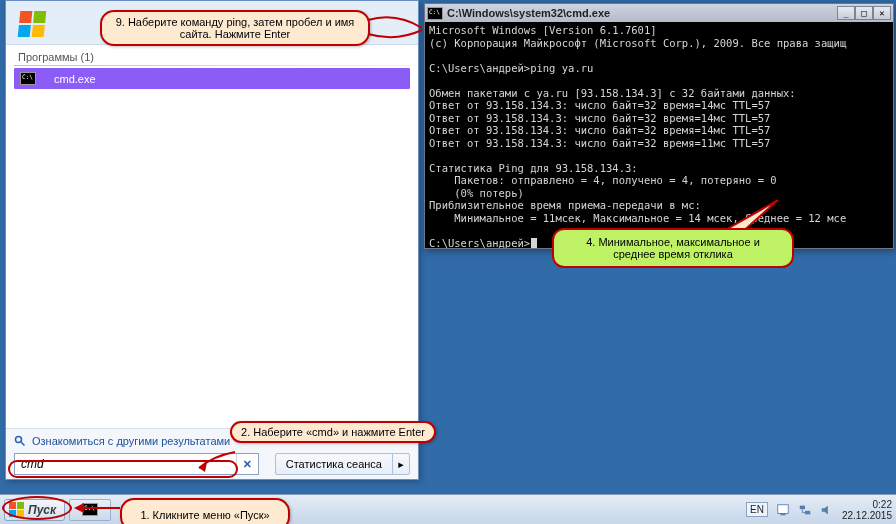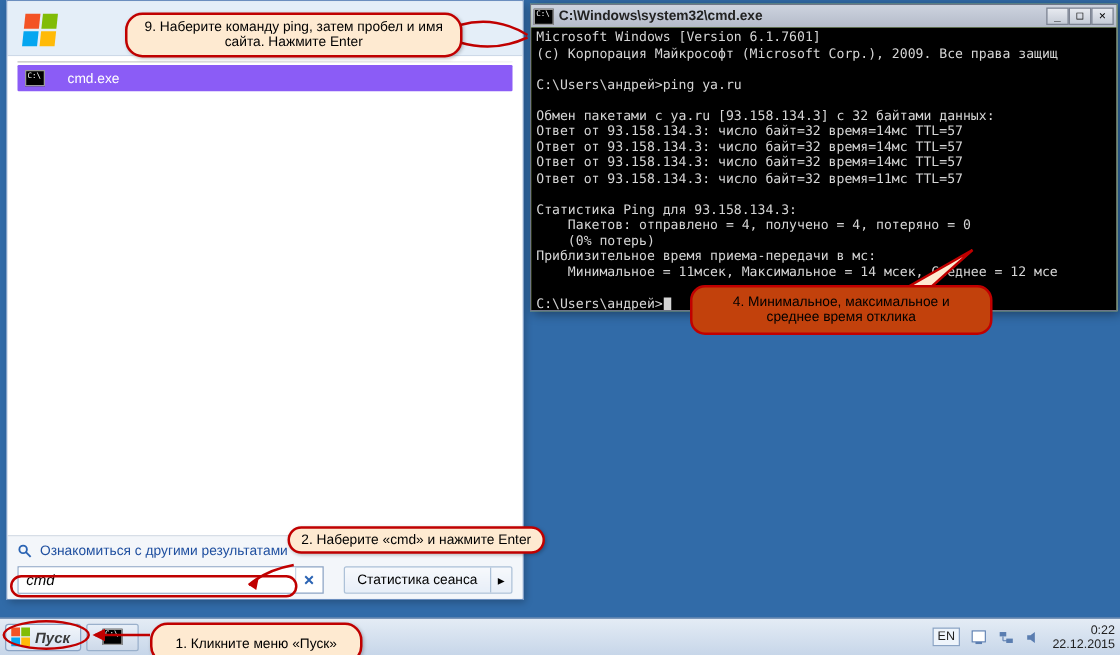--- a/index.html
+++ b/index.html
@@ -126,21 +126,21 @@
   .power-btn-arrow {
     width: 16px;
     display: flex; align-items: center; justify-content: center;
   }
 
   
   .cmd-window {
     position: absolute;
     left: 424px; top: 3px;
     width: 470px; height: 246px;
-    background: #bef264;
+    background: #000000;
     border: 1px solid #6f7687;
     box-shadow: 2px 2px 8px rgba(0,0,0,0.4);
     display: flex; flex-direction: column;
   }
   .titlebar {
     height: 18px;
     background: linear-gradient(#cdd3df,#b4bbc9);
     display: flex; align-items: center;
     gap: 4px;
     padding: 0 2px;
@@ -236,21 +236,21 @@
     padding: 4px 8px;
     display: flex; align-items: center; justify-content: center;
     text-align: center;
     box-shadow: 1px 1px 3px rgba(0,0,0,0.25);
     z-index: 50;
   }
 
   .speech-callout {
     position: absolute;
     z-index: 49;
-    background: #c2410c;
+    background: #bef264;
     border: 2px solid #c00000;
     border-radius: 12px;
     padding: 6px 10px;
     font-size: 11px;
     text-align: center;
   }
 
   
   .oval {
     position: absolute;
@@ -280,20 +280,21 @@
     <div class="win-icon">
       <div class="win-flag-big">
           <div></div>
           <div></div>
           <div></div>
           <div></div>
         </div>
     </div>
   </div>
   <div class="start-panel-body">
+    <div class="group-label">Программы (1)</div>
     <div class="group-sep"></div>
     <div class="search-result">
       <span class="cmd-mini-icon"></span>
       <span>cmd.exe</span>
     </div>
   </div>
   <div class="start-panel-btm">
     <div class="more-results">
       <span class="mag-icon">
         <svg viewBox="0 0 16 16" width="12" height="12">

